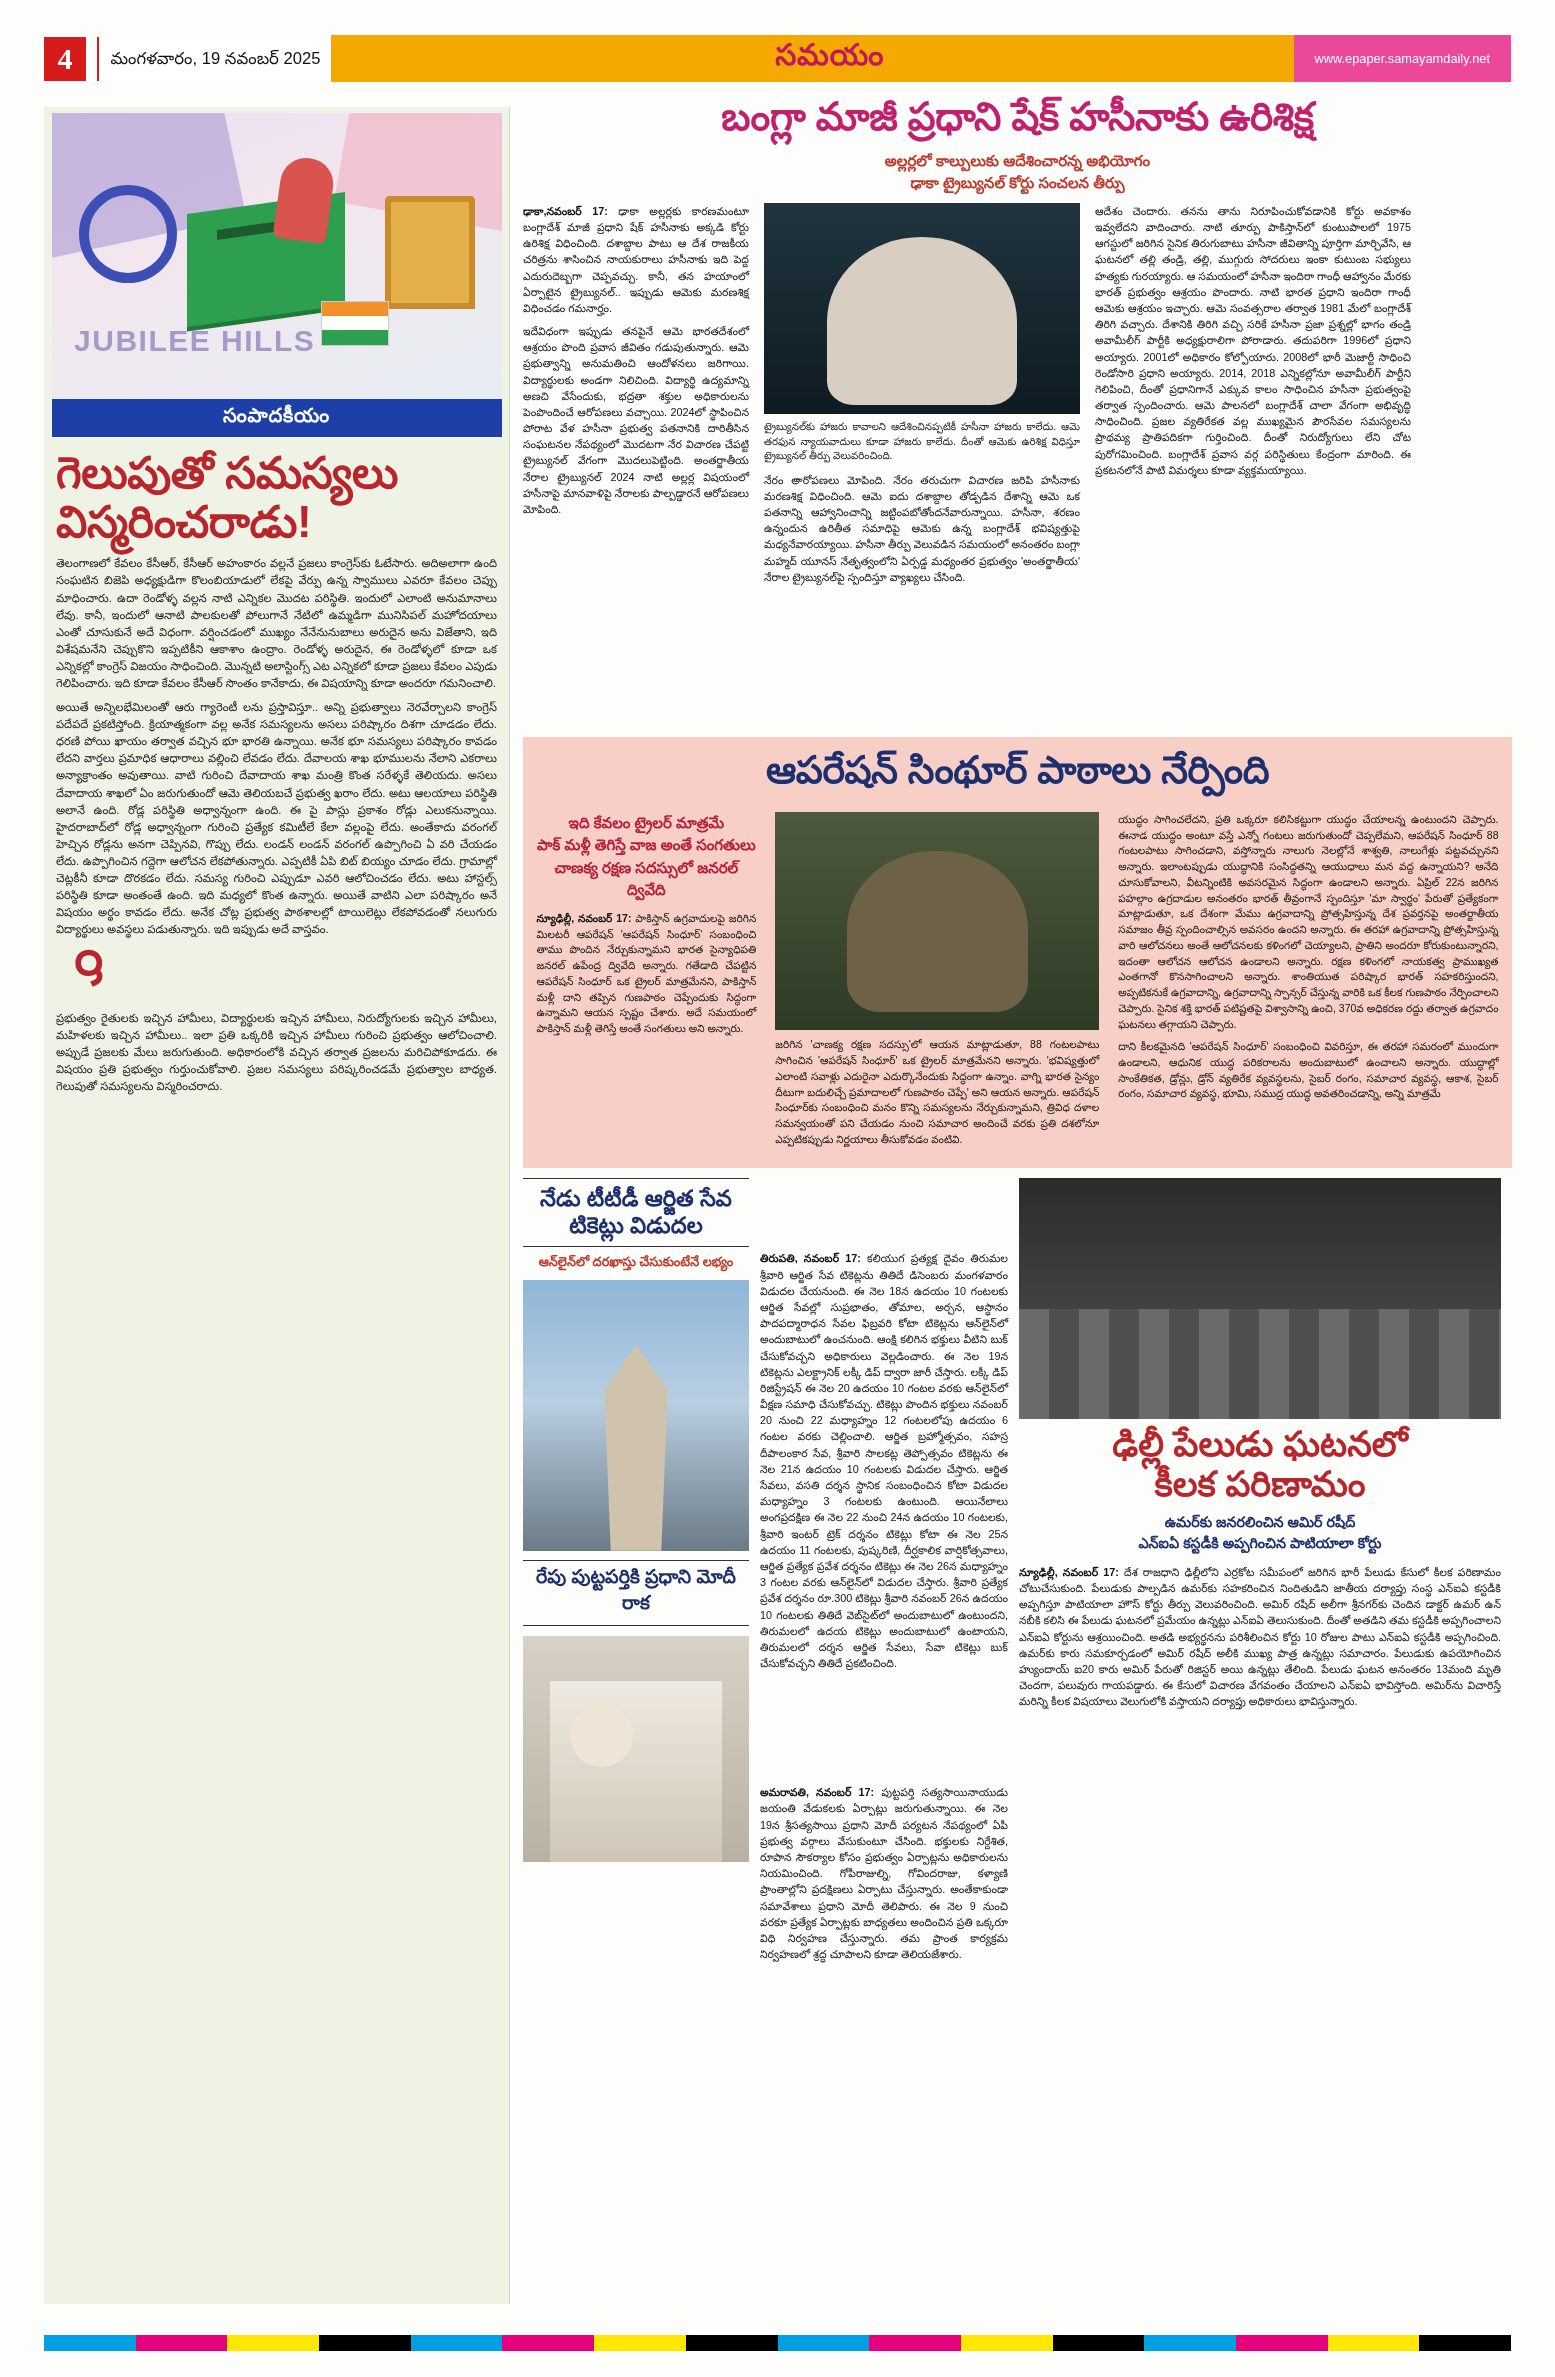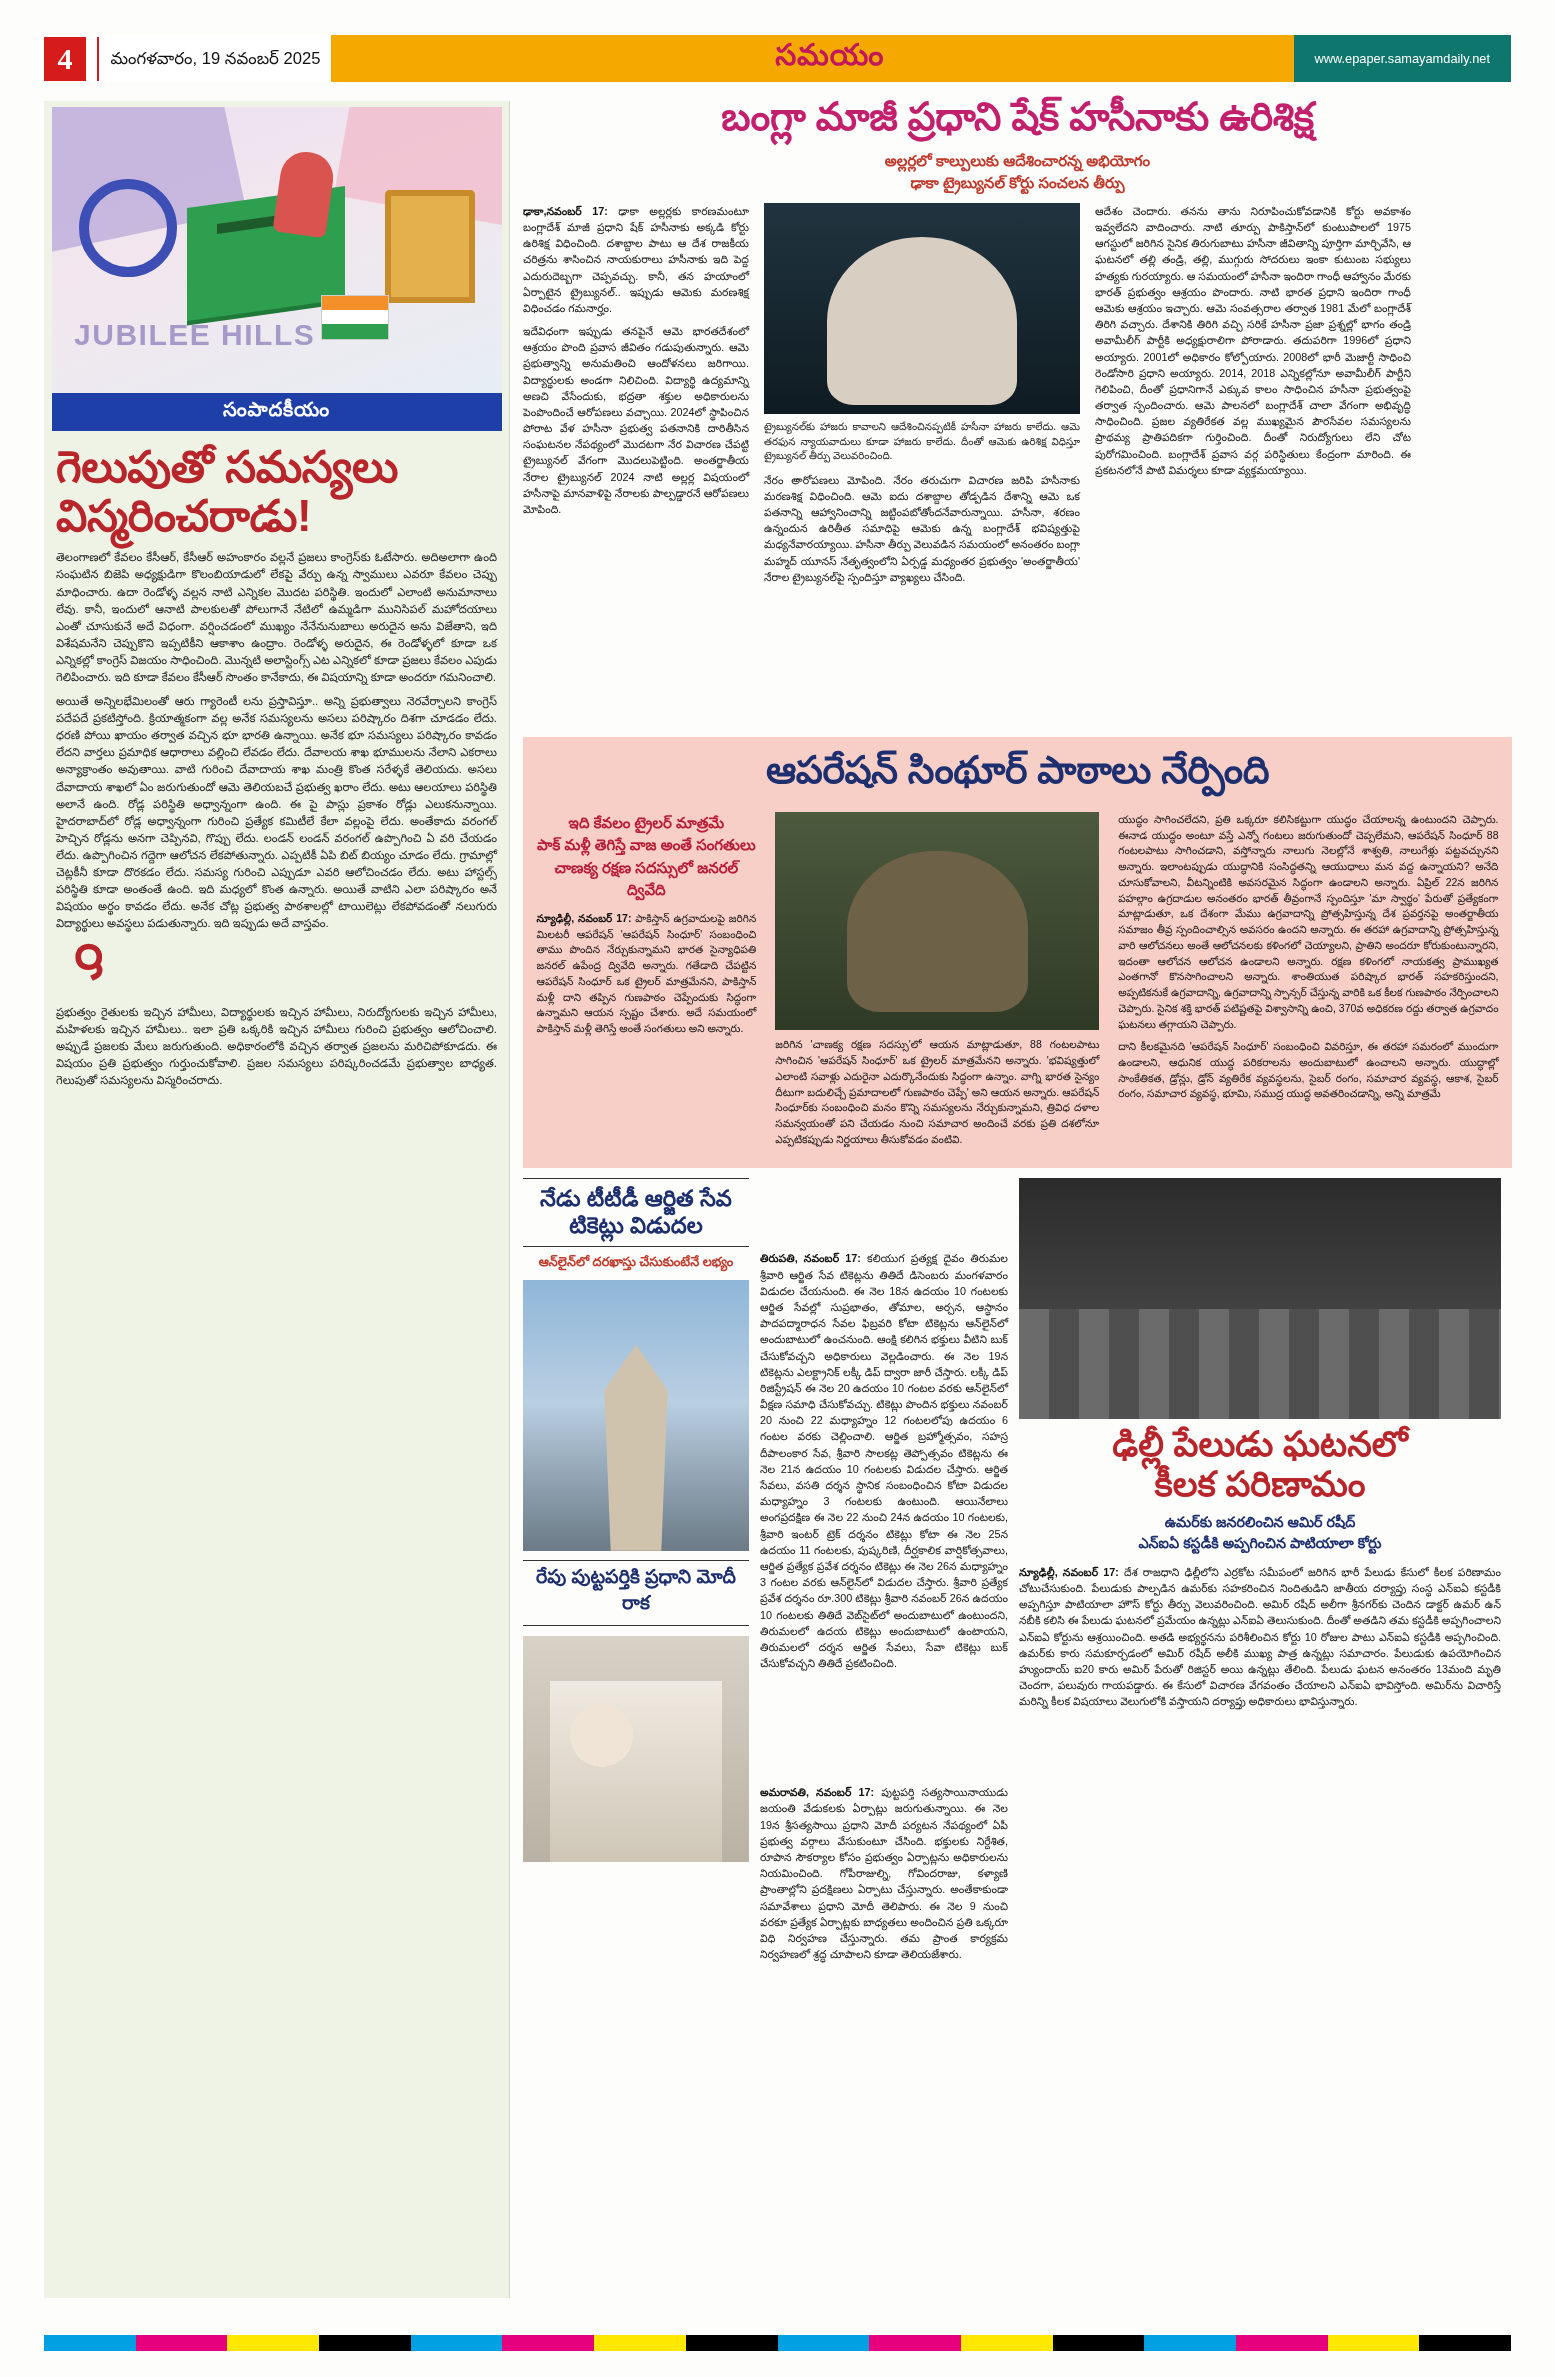--- a/index.html
+++ b/index.html
@@ -60,40 +60,40 @@
     position: relative;
     padding-left: 35px;
   }
   .mh-title {
     color: #c2185b;
     font-size: 30px;
     font-weight: bold;
     letter-spacing: 0.8px;
   }
   .mh-right {
-    background: #0f766e;
+    background: #ec4899;
     color: #fff;
     display: flex; align-items: center; justify-content: center;
     padding: 0 21px;
     font-size: 12.8px;
     white-space: nowrap;
   }
 
   
   .content {
     position: absolute;
     top: 95px; left: 44px;
     width: 1468px;
     height: 2212px;
   }
 
   
   .col-left {
     position: absolute;
-    left: 0; top: 6px;
+    left: 0; top: 12px;
     width: 466px;
     height: 2197px;
     background: #eef3e6;
     border-right: 1.5px solid #cfd9c2;
   }
   .edit-art {
     position: relative;
     margin: 6px 7.5px 0 7.5px;
     height: 286px;
     background: linear-gradient(160deg,#e8e0f2 0%,#f3e6ee 40%,#e6eef3 100%);

